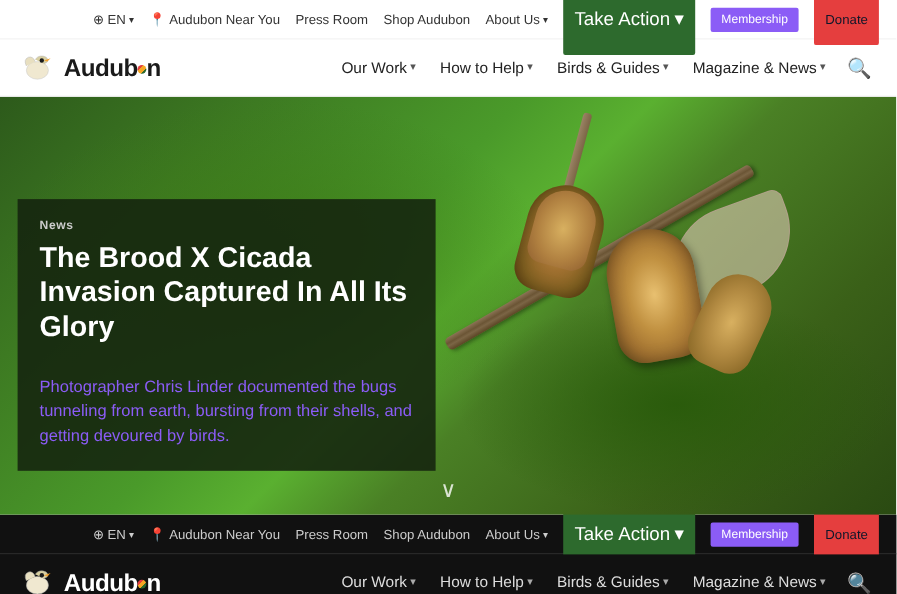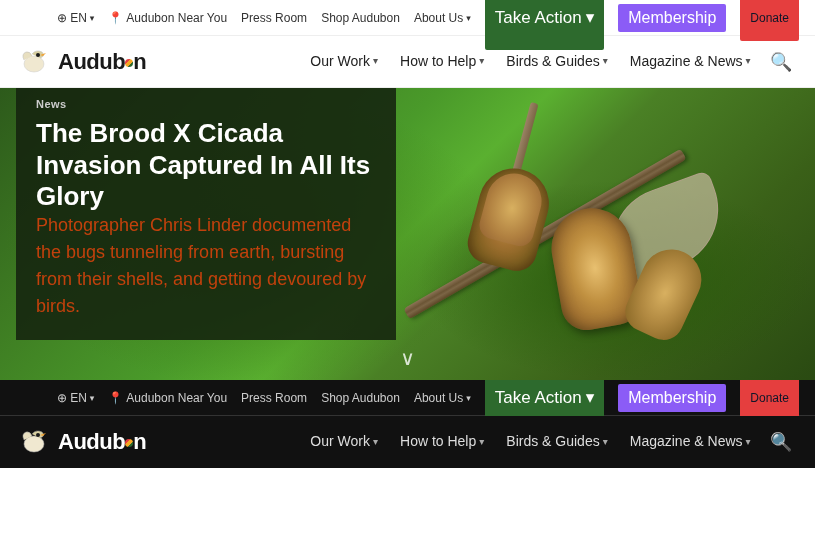--- a/index.html
+++ b/index.html
@@ -36,21 +36,21 @@
       display: flex;
       align-items: center;
       gap: 4px;
       border-radius: 2px;
     }
     .btn-membership {
       background: #8b5cf6;
       color: #fff;
       border: none;
       padding: 5px 10px;
-      font-size: 16px;
+      font-size: 11px;
       cursor: pointer;
       border-radius: 2px;
     }
     .btn-donate {
       background: #e53e3e;
       color: #0f172a;
       border: none;
       padding: 16px 10px;
       font-size: 12px;
       cursor: pointer;
@@ -115,21 +115,21 @@
       cursor: pointer;
       font-size: 18px;
       color: #333;
       padding: 4px 6px;
     }
 
     
     .hero {
       position: relative;
       width: 815px;
-      height: 292px;
+      height: 380px;
       overflow: hidden;
     }
     .hero-bg {
       width: 100%;
       height: 100%;
       background: linear-gradient(135deg, #2d5a1b 0%, #3d7a22 20%, #4a9a2a 40%, #5ab030 50%, #4a8025 60%, #3a6018 80%, #2a4a12 100%);
       position: relative;
     }
     
     .cicada-container {
@@ -247,27 +247,27 @@
       font-size: 11px;
       font-weight: 600;
       letter-spacing: 0.5px;
       margin-bottom: 8px;
       color: #ccc;
     }
     .hero-title {
       font-size: 26px;
       font-weight: 700;
       line-height: 1.2;
-      margin-bottom: 0;
+      margin-bottom: 28px;
       color: #fff;
     }
     .hero-desc {
-      font-size: 18px;
+      font-size: 15px;
       line-height: 1.5;
-      color: #c2410c;
+      color: #8b5cf6;
     }
 
     
     .scroll-indicator {
       position: absolute;
       bottom: 10px;
       left: 50%;
       transform: translateX(-50%);
       color: rgba(255,255,255,0.8);
       font-size: 20px;

